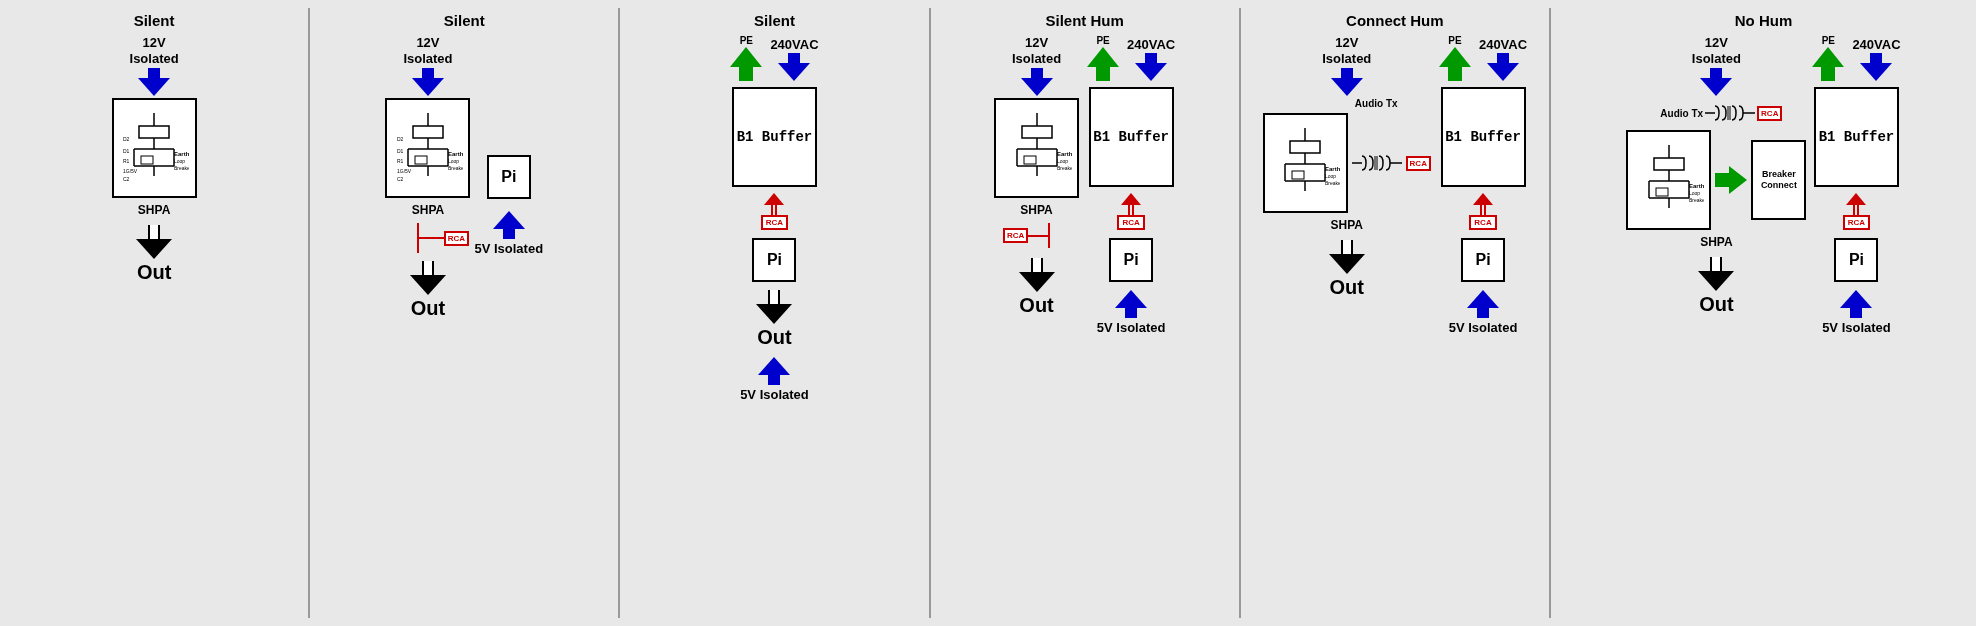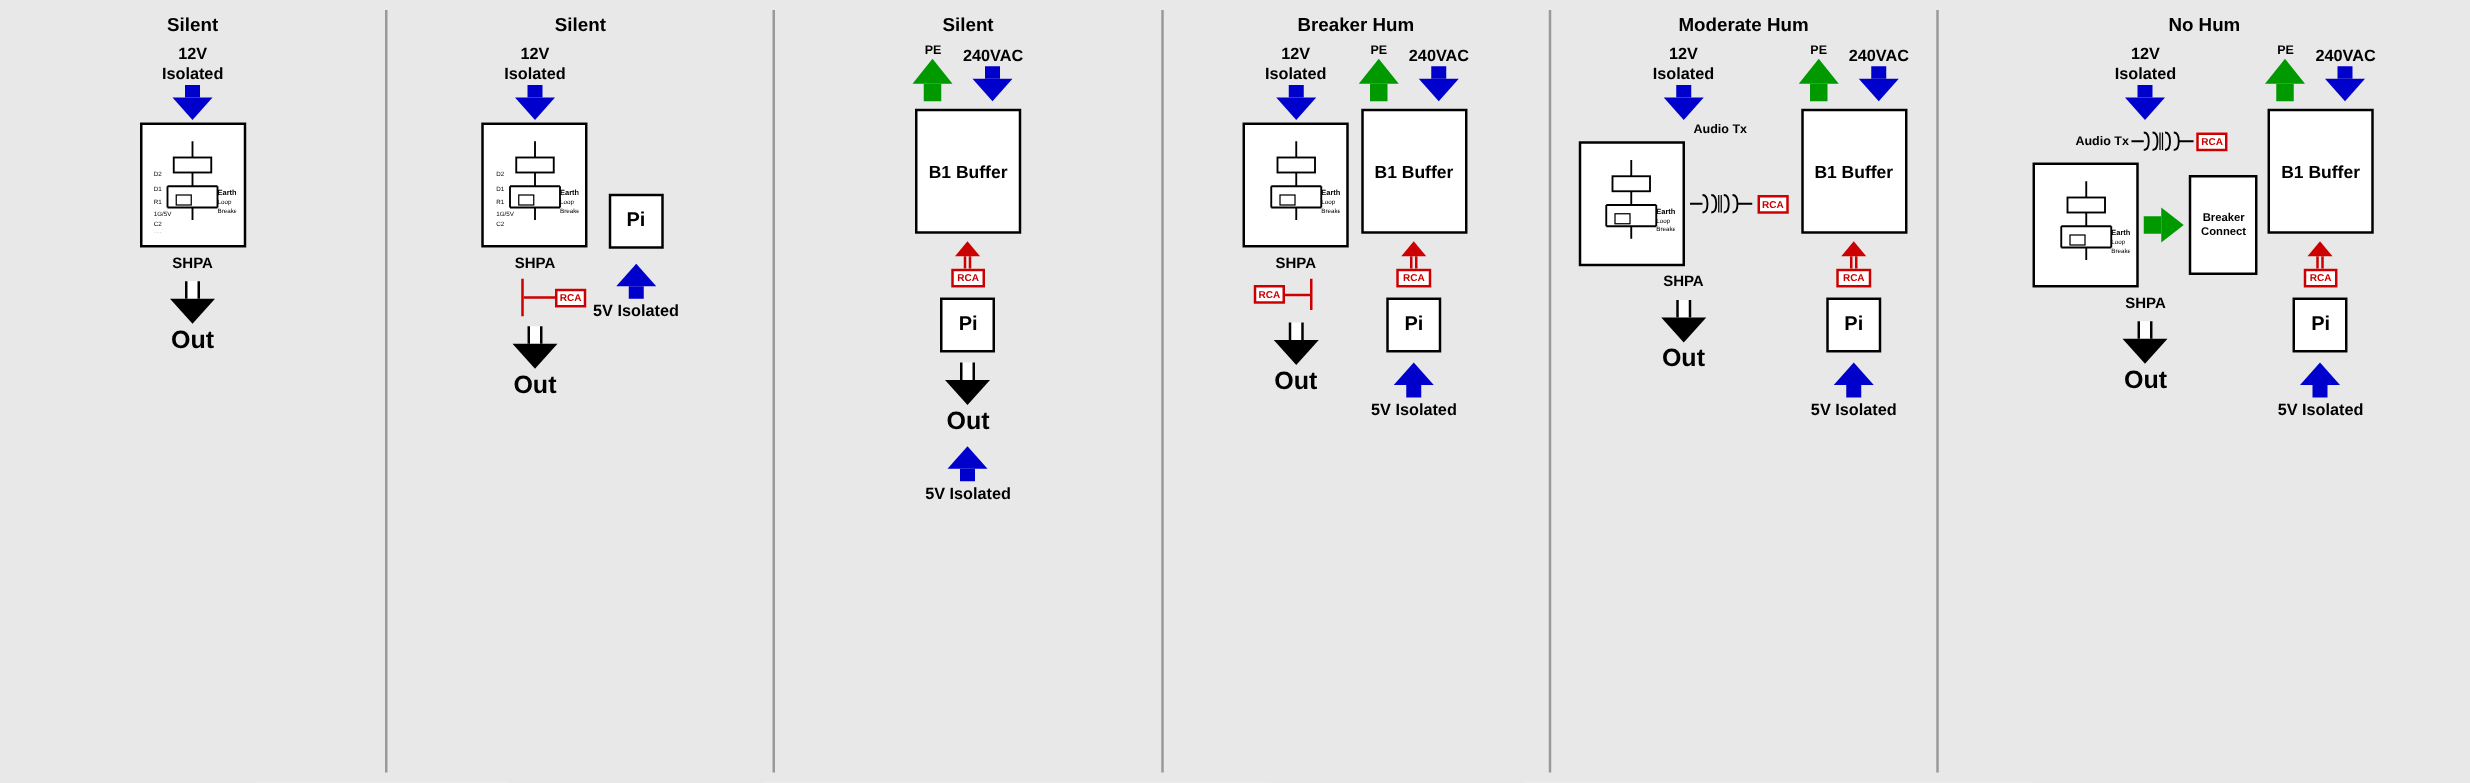--- a/index.html
+++ b/index.html
@@ -136,20 +136,21 @@
     }
 
     .shpa-box {
       width: 85px;
       height: 100px;
     }
 
     .b1-box {
       width: 85px;
       height: 100px;
+      font-family: Liberation Mono, monospace;
     }
 
     .b1-label {
       font-size: 14px;
       font-weight: bold;
       color: #000;
     }
 
     .pi-box {
       border: 2px solid #000;
@@ -443,21 +444,21 @@
           <div class="shaft"></div>
         </div>
         <div class="label-top">5V Isolated</div>
       </div>
     </div>
   </div>
 
   <div class="divider"></div>
 
   <div class="scenario-wrapper">
-    <div class="scenario-title">Breaker Hum</div>
+    <div class="scenario-title">Silent Hum</div>
     <div class="scenario-content-wrapper" style="gap:8px">
 
       <div class="column">
         <div class="label-top" style="white-space:pre-line;text-align:center">12V
 Isolated</div>
         <div class="arrow-down-blue-full">
           <div class="shaft"></div>
           <div class="head"></div>
         </div>
         <div class="device-box shpa-box">
@@ -523,21 +524,21 @@
           <div class="shaft"></div>
         </div>
         <div class="label-top">5V Isolated</div>
       </div>
     </div>
   </div>
 
   <div class="divider"></div>
 
   <div class="scenario-wrapper">
-    <div class="scenario-title">Moderate Hum</div>
+    <div class="scenario-title">Connect Hum</div>
     <div class="scenario-content-wrapper" style="gap:8px">
 
       <div class="column">
         <div class="label-top" style="white-space:pre-line;text-align:center">12V
 Isolated</div>
         <div class="arrow-down-blue-full">
           <div class="shaft"></div>
           <div class="head"></div>
         </div>
 

